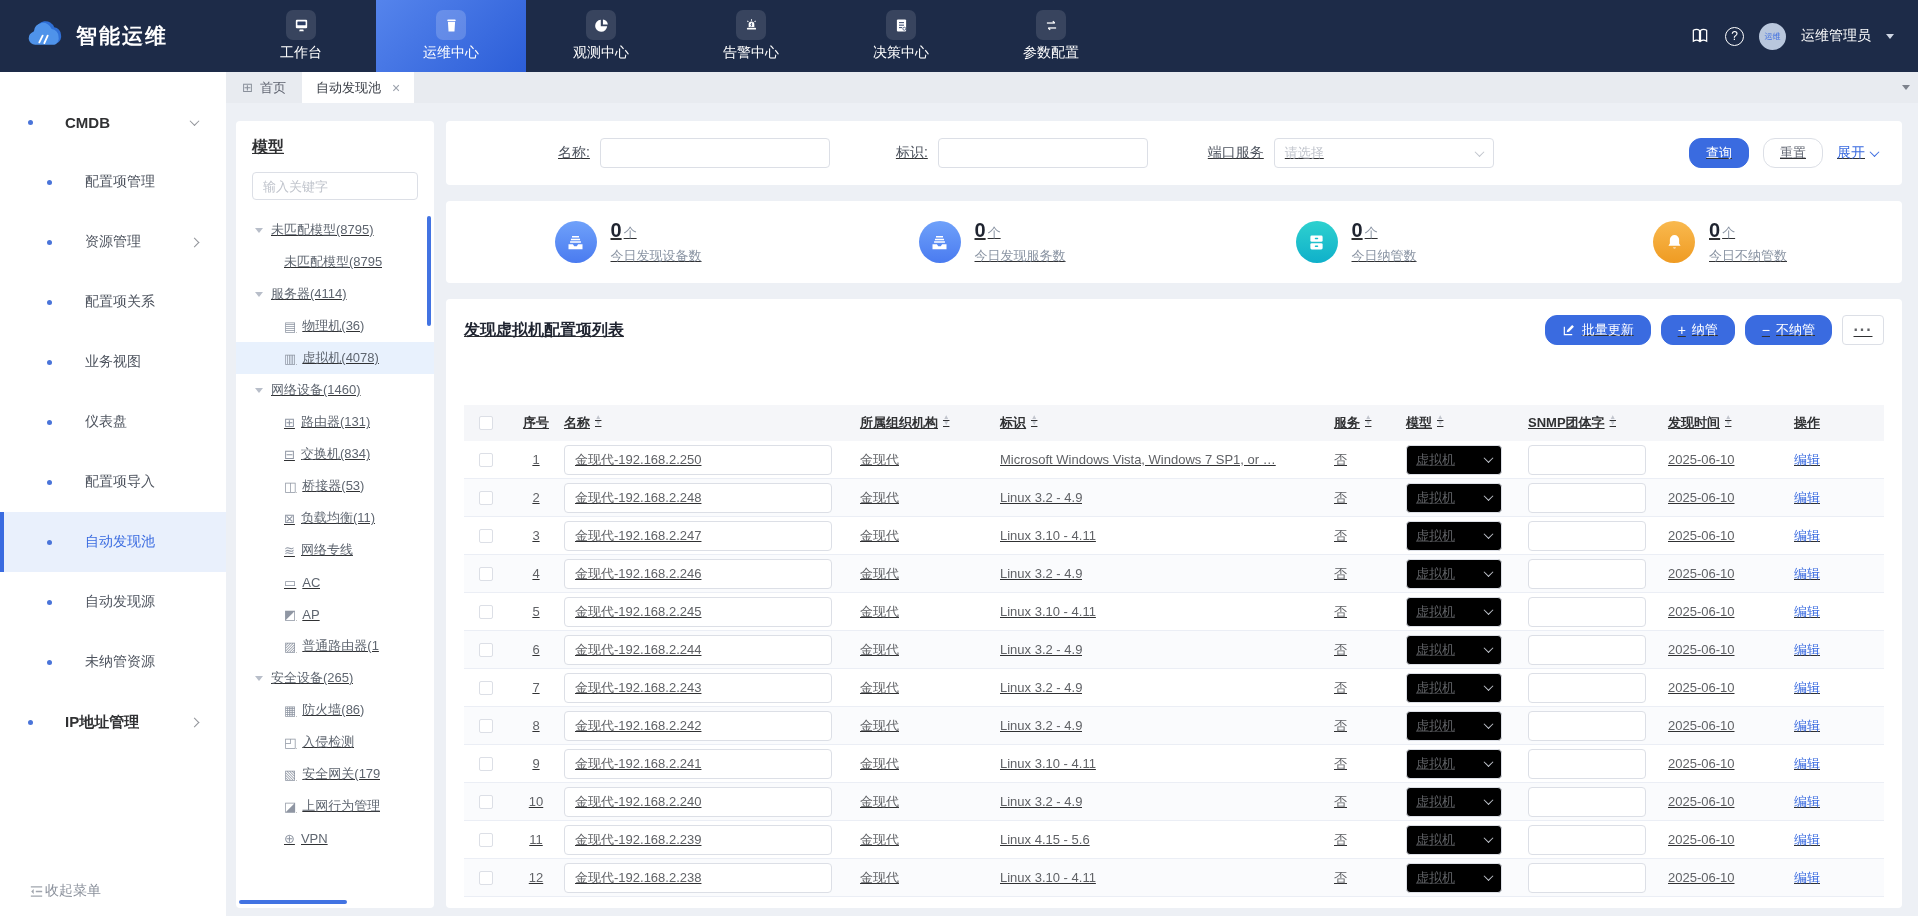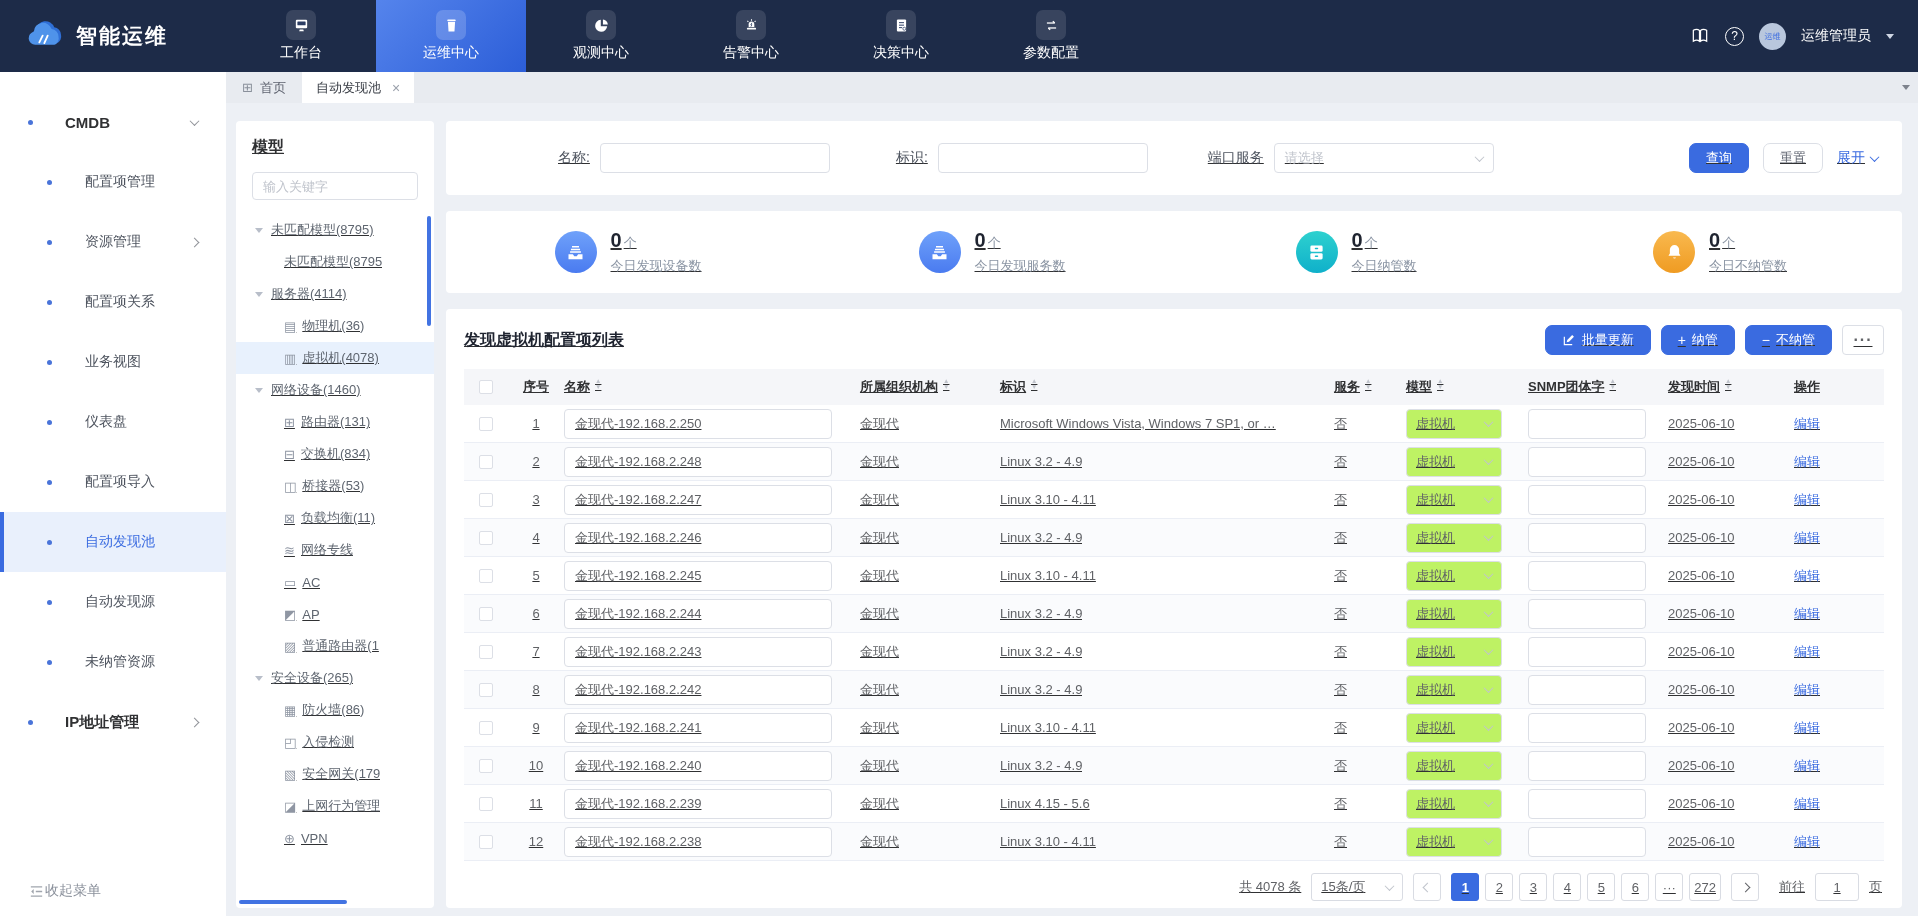--- a/index.html
+++ b/index.html
@@ -71,61 +71,61 @@
   .tree-caret { width:0; height:0; border-left:4px solid transparent; border-right:4px solid transparent; border-top:5px solid #b8bec9; margin-right:8px; flex:none; }
   .tree-icon { color:#8f96a3; margin-right:6px; font-size:13px; flex:none; }
   .v-thumb { position:absolute; right:3px; top:95px; width:4px; height:110px; background:#4273e2; border-radius:2px; }
   .h-thumb { position:absolute; left:3px; bottom:4px; height:4px; width:108px; background:#4273e2; border-radius:2px; }
 
   
   .main-col { flex:1; display:flex; flex-direction:column; gap:16px; min-width:0; }
   .card { background:#fff; border-radius:4px; }
 
   
-  .filter-card { height:74px; display:flex; align-items:center; padding:0 24px; flex:none; }
+  .filter-card { height:64px; display:flex; align-items:center; padding:0 24px; flex:none; }
   .fgroup { display:flex; align-items:center; gap:10px; font-size:14px; color:#4d535e; }
   .f-input { width:230px; height:30px; border:1px solid #dcdfe6; border-radius:4px; background:#fff; font-family:inherit; font-size:13px; padding:0 10px; color:#606266; }
   .f-select { width:220px; height:30px; border:1px solid #dcdfe6; border-radius:4px; background:#fff; display:flex; align-items:center; justify-content:space-between; padding:0 10px; font-size:13px; color:#c0c4cc; cursor:pointer; }
-  .btn { height:30px; border-radius:7px; font-size:13px; display:inline-flex; align-items:center; justify-content:center; cursor:pointer; font-family:inherit; }
+  .btn { height:30px; border-radius:12px; font-size:13px; display:inline-flex; align-items:center; justify-content:center; cursor:pointer; font-family:inherit; }
   .btn-primary { background:#3a6be0; color:#fff; border:1px solid #3a6be0; padding:0 16px; }
   .btn-plain { background:#fff; color:#5f6470; border:1px solid #dcdfe6; padding:0 16px; }
   .expand-link { display:flex; align-items:center; gap:6px; color:#3a6be0; font-size:14px; cursor:pointer; }
 
   
   .stats-card { height:82px; display:flex; align-items:center; flex:none; }
   .stat { flex:1; display:flex; align-items:center; justify-content:center; gap:14px; }
   .stat-circle { width:42px; height:42px; border-radius:50%; display:flex; align-items:center; justify-content:center; flex:none; }
   .stat-texts { display:flex; flex-direction:column; }
   .stat-value-row { display:flex; align-items:baseline; }
   .stat-value { font-size:20px; font-weight:bold; color:#1f2430; }
   .stat-unit { font-size:13px; color:#8a94a3; margin-left:2px; }
   .stat-label { font-size:13px; color:#8a94a3; margin-top:5px; }
 
   
-  .table-card { flex:1; padding:16px 18px 12px; display:flex; flex-direction:column; min-height:0; }
+  .table-card { flex:1; padding:16px 18px 12px; display:flex; flex-direction:column; min-height:0;gap:46px; }
   .table-head-row { display:flex; align-items:center; flex:none; }
   .table-title { font-size:16px; font-weight:bold; color:#1f2430; }
   .table-actions { margin-left:auto; display:flex; gap:10px; align-items:center; }
   .btn-more { width:42px; height:30px; background:#fff; border:1px solid #dcdfe6; border-radius:4px; color:#606266; font-weight:bold; letter-spacing:1px; display:flex; align-items:center; justify-content:center; cursor:pointer; }
   .btn-icon { display:inline-flex; margin-right:6px; font-size:14px; line-height:1; }
 
   .grid-table { margin-top:14px; flex:none; }
   .t-row { display:grid; grid-template-columns:44px 56px 296px 140px 334px 72px 122px 140px 126px 1fr; align-items:center; }
   .t-header { background:#f5f6f9; height:36px; font-size:13px; font-weight:bold; color:#303133; }
   .t-body-row { height:38px; border-bottom:1px solid #ebeef5; font-size:13px; color:#606266; }
   .t-body-row:nth-child(even) { background:#fafbfd; }
   .t-cell { padding-right:8px; display:flex; align-items:center; min-width:0; }
   .t-cell.center { justify-content:center; padding-right:0; }
   .ellip { white-space:nowrap; overflow:hidden; text-overflow:ellipsis; }
   .cb { width:14px; height:14px; border:1px solid #dcdfe6; border-radius:2px; background:#fff; cursor:pointer; flex:none; }
   .sort { display:inline-flex; flex-direction:column; margin-left:5px; line-height:0; }
   .sort span { font-size:6.5px; color:#c0c4cc; height:6px; display:block; }
   .name-input { width:268px; height:30px; border:1px solid #dcdfe6; border-radius:4px; font-size:13px; color:#606266; padding:0 10px; background:#fff; font-family:inherit; }
   .snmp-input { width:118px; height:30px; border:1px solid #dcdfe6; border-radius:4px; background:#fff; }
-  .model-select { width:96px; height:30px; border:1px solid #dcdfe6; border-radius:4px; background:#bef264; display:flex; align-items:center; justify-content:space-between; padding:0 9px; font-size:13px; color:#606266; cursor:pointer; }
+  .model-select { width:96px; height:30px; border:1px solid #dcdfe6; border-radius:4px; background:#000000; display:flex; align-items:center; justify-content:space-between; padding:0 9px; font-size:13px; color:#606266; cursor:pointer; }
   .edit-link { color:#3a6be0; cursor:pointer; }
 
   
   .pagination { margin-top:auto; display:flex; align-items:center; justify-content:flex-end; gap:10px; font-size:13px; color:#606266; padding:12px 2px 6px; flex:none; }
   .pg-pages { display:flex; gap:6px; align-items:center; }
   .pg-btn { min-width:28px; height:28px; border:1px solid #d9dce3; border-radius:3px; background:#fff; display:flex; align-items:center; justify-content:center; font-size:13px; color:#606266; cursor:pointer; padding:0 4px; }
   .pg-btn.active { background:#3a6be0; border-color:#3a6be0; color:#fff; font-weight:bold; }
   .pg-btn.disabled { color:#c0c4cc; }
   .pg-size { width:92px; height:28px; border:1px solid #d9dce3; border-radius:3px; background:#fff; display:flex; align-items:center; justify-content:space-between; padding:0 9px; color:#606266; cursor:pointer; }
   .pg-goto-input { width:44px; height:28px; border:1px solid #d9dce3; border-radius:3px; text-align:center; font-size:13px; color:#606266; font-family:inherit; }

